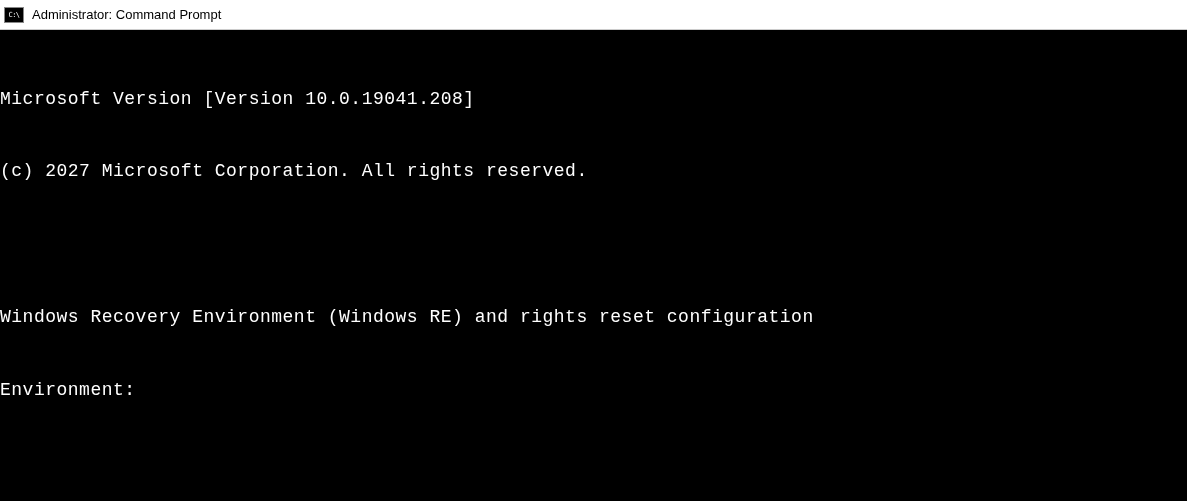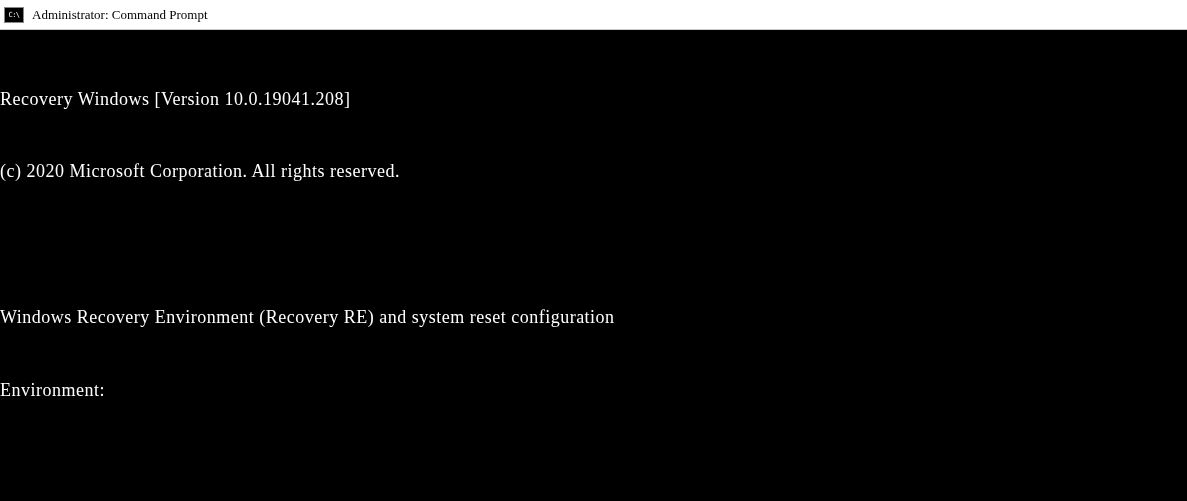--- a/index.html
+++ b/index.html
@@ -1,15 +1,15 @@
 <!DOCTYPE html>
 <html><head>
   <meta charset="utf-8">
   <style>
-    * { margin: 0; padding: 0; box-sizing: border-box; font-family: Liberation Serif, serif; }
+    * { margin: 0; padding: 0; box-sizing: border-box; }
     body {
       background: #000;
       font-family: Consolas, 'Courier New', monospace;
       font-size: 18px;
       color: #fff;
       width: 1187px;
       height: 501px;
       overflow: hidden;
     }
     .titlebar {
@@ -47,24 +47,24 @@
   </style>
 </head>
 <body>
 
 <div class="titlebar">
   <span class="titlebar-icon">C:\</span>
   <span>Administrator: Command Prompt</span>
 </div>
 
 <div class="terminal">
-  <span class="line">Recovery Windows [Version 10.0.19041.208]</span>
-  <span class="line">(c) 2020 Microsoft Corporation. All rights reserved.</span>
+  <span class="line">Microsoft Version [Version 10.0.19041.208]</span>
+  <span class="line">(c) 2027 Microsoft Corporation. All rights reserved.</span>
   <span class="line"></span>
-  <span class="line">Windows Recovery Environment (Recovery RE) and system reset configuration</span>
+  <span class="line">Windows Recovery Environment (Windows RE) and rights reset configuration</span>
   <span class="line">Environment:</span>
   
   
   
   
   
   
   
   
   

